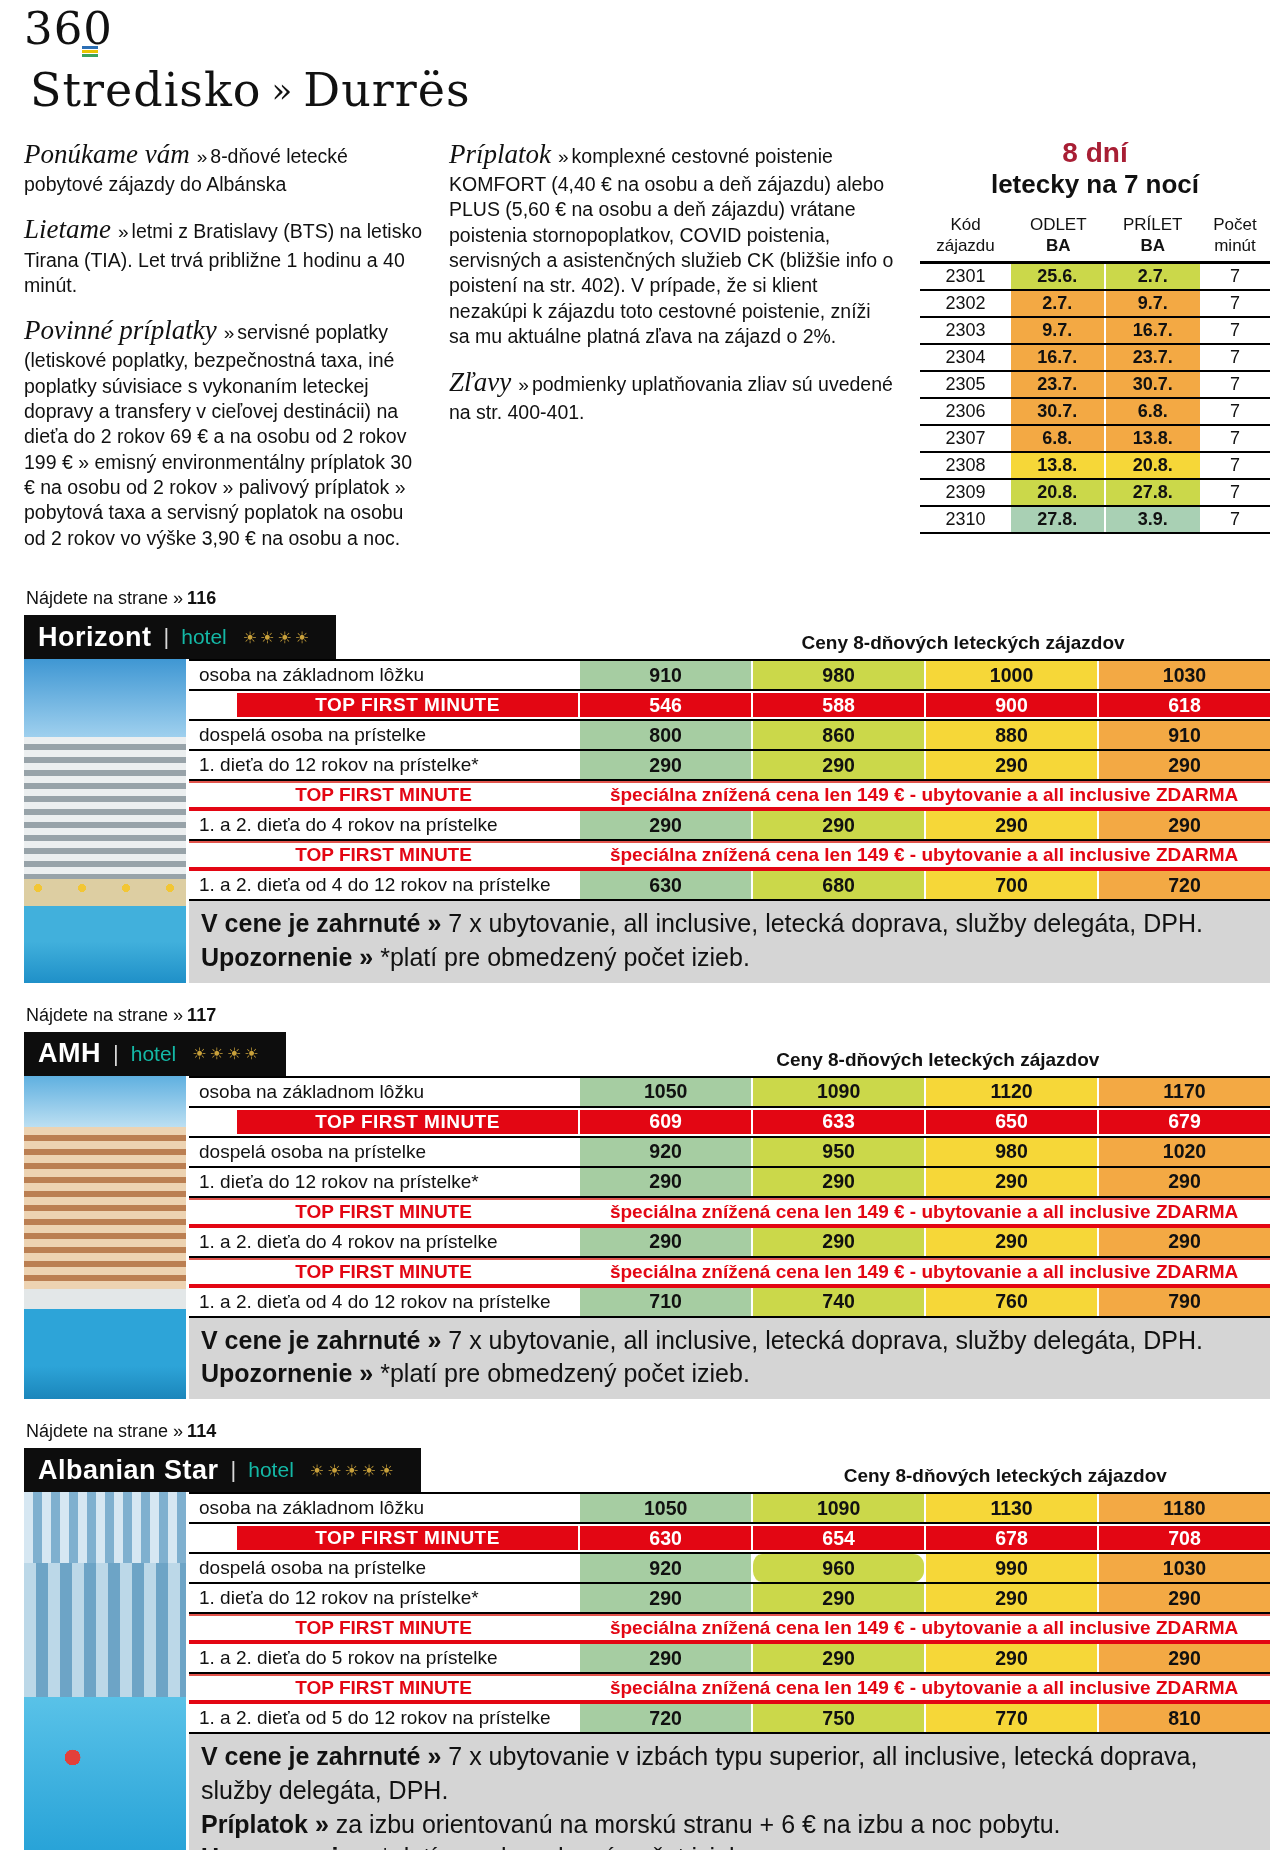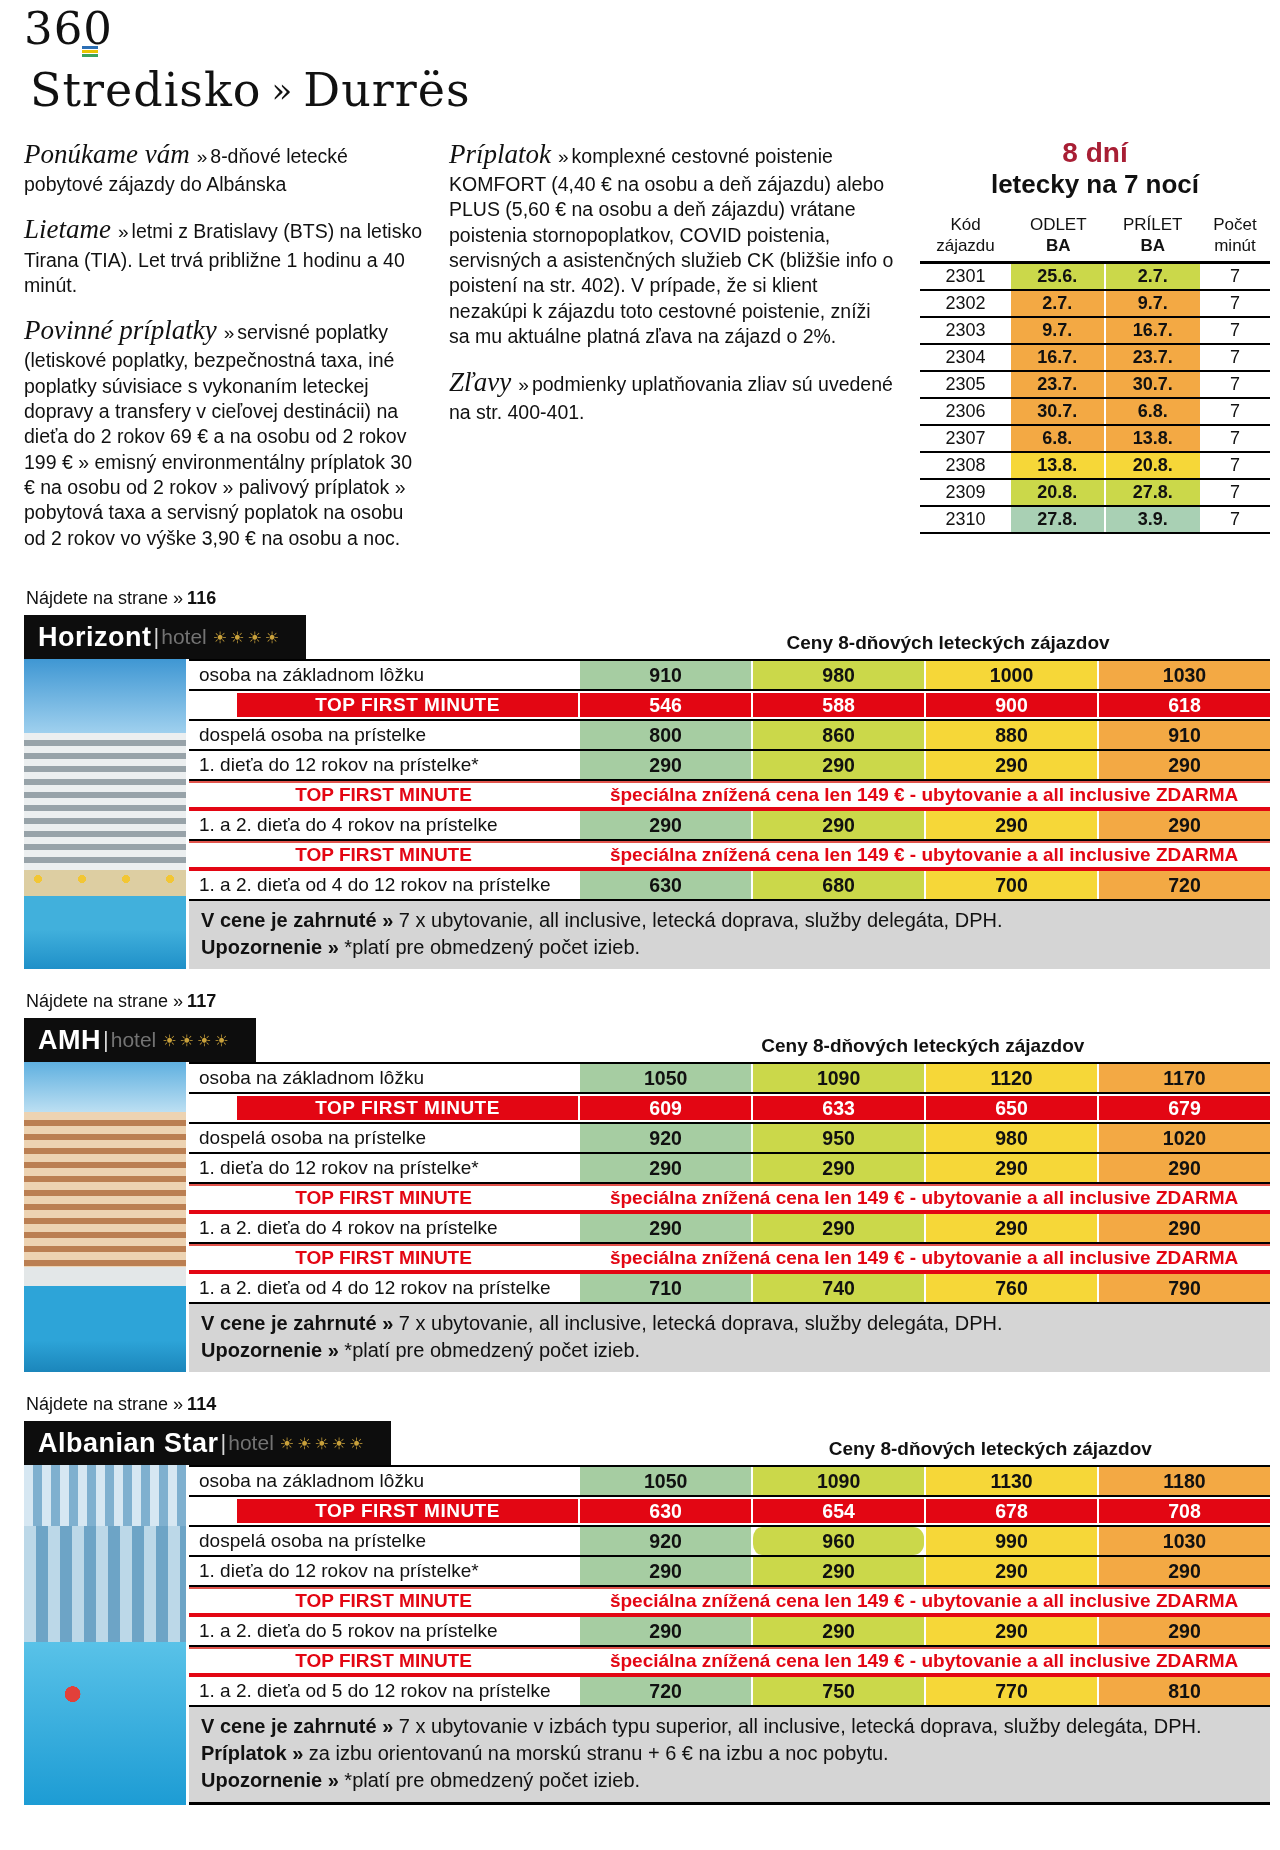--- a/index.html
+++ b/index.html
@@ -43,24 +43,24 @@
   .fb-code { width: 26%; }
   .fb-dep, .fb-arr { width: 27%; display: flex; align-items: center; justify-content: center; font-weight: bold; }
   .fb-dep { border-right: 2px solid #fff; }
   .fb-nights { width: 20%; }
 
   
   .section { margin-top: 22px; }
   .page-ref { font-size: 18px; margin: 0 0 6px 2px; }
   .page-ref b { margin-left: 4px; }
   .bar-row { display: flex; height: 44px; }
-  .hotel-bar { background: #0d0d0d; color: #fff; display: flex; align-items: center; padding: 0 24px 0 14px; gap: 2px; }
+  .hotel-bar { background: #0d0d0d; color: #fff; display: flex; align-items: center; padding: 0 24px 0 14px; gap: 12px; }
   .hotel-name { font-size: 27px; font-weight: bold; letter-spacing: 0.5px; }
   .hotel-pipe { color: #d8d8d8; font-size: 22px; font-weight: 300; }
-  .hotel-type { font-size: 21px; font-weight: 300; color: #737373; }
+  .hotel-type { font-size: 21px; font-weight: 300; color: #14b8a6; }
   .hotel-stars { font-size: 16px; letter-spacing: 3px; margin-left: 4px; white-space: nowrap; }
   .caption-wrap { flex: 1; display: flex; justify-content: center; align-items: flex-end; padding-bottom: 5px; padding-left: 320px; }
   .price-caption { font-size: 19px; font-weight: bold; }
 
   .body-row { display: flex; }
   .photo { width: 162px; margin-right: 3px; display: flex; flex-direction: column; }
   .photo div { width: 100%; }
   .photo-horizont .L1 { flex: 0 0 24%; background: linear-gradient(180deg, #3f97d3, #9fd0ee); }
   .photo-horizont .L2 { flex: 0 0 44%; background: repeating-linear-gradient(180deg, #eceff0 0 7px, #98a3a9 7px 13px); }
   .photo-horizont .L3 { flex: 1; background:
@@ -83,21 +83,21 @@
   .t-val { width: 16%; display: flex; align-items: center; justify-content: center; font-weight: bold; font-size: 19.5px; border-left: 2px solid #fff; }
 
   .t-row.tfm { color: #fff; box-shadow: inset 0 2px 0 #fff, inset 0 -2px 0 #fff; }
   .tfm-notch { width: 48px; background: #fff; }
   .tfm-label { width: calc(36% - 48px); display: flex; align-items: center; justify-content: center; font-weight: bold; font-size: 19px; letter-spacing: 0.5px; }
 
   .t-row.special { height: 30px; border-top: 2px solid #e2554d; border-bottom: 4px solid #e30613; }
   .special-label { width: 36%; display: flex; align-items: center; justify-content: center; font-weight: bold; font-size: 19px; }
   .special-text { width: 64%; display: flex; align-items: center; justify-content: center; font-weight: bold; font-size: 19px; white-space: nowrap; }
 
-  .sec-footer { background: #d5d5d5; padding: 6px 12px 8px; font-size: 20px; line-height: 1.35; }
+  .sec-footer { background: #d5d5d5; padding: 6px 12px 8px; font-size: 25px; line-height: 1.35; }
   .section:last-child .sec-footer { border-bottom: 3px solid #000; }
 </style>
 </head>
 <body>
 
 <div class="page">
 
   <div class="header">
     <div class="page-number">360</div>
     <div class="brand-mark">

